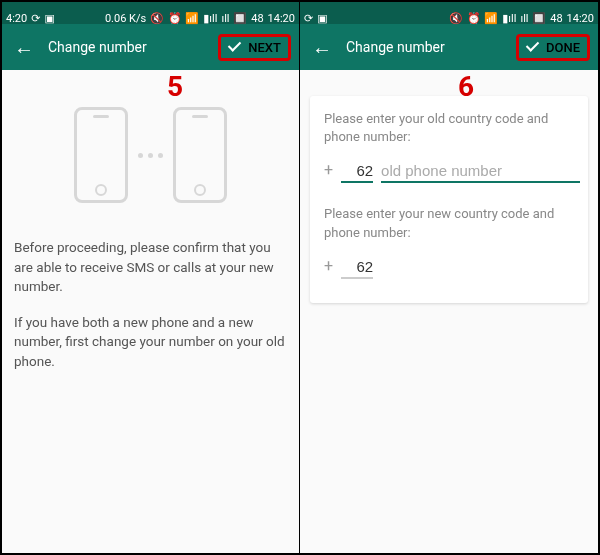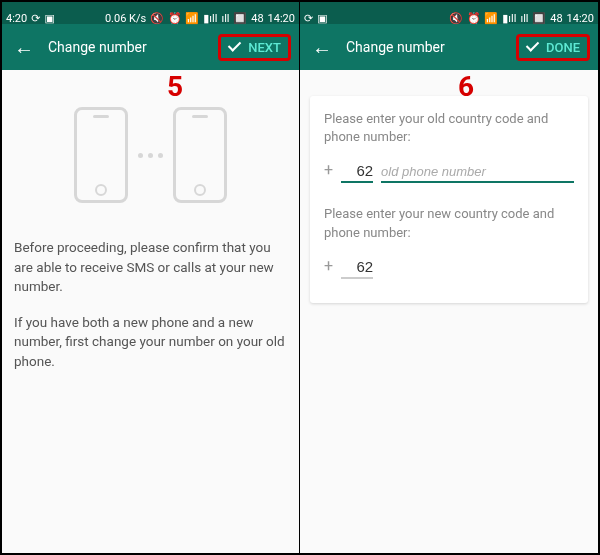--- a/index.html
+++ b/index.html
@@ -56,21 +56,21 @@
     line-height: 1;
     padding: 4px;
   }
   .action-btn {
     display: flex;
     align-items: center;
     gap: 6px;
     padding: 6px 10px;
     font-size: 13px;
     font-weight: 500;
-    color: #5eead4;
+    color: #000000;
   }
   .redbox {
     border: 3px solid #d60000;
     border-radius: 4px;
     padding: 3px 7px;
   }
   .check {
     width: 14px; height: 14px;
     display: inline-block;
     position: relative;
@@ -177,26 +177,25 @@
     padding: 2px 0;
     background: transparent;
     outline: none;
     color: #333;
   }
   .cc.grey { border-bottom-color: #ccc; }
   .phonefield {
     flex: 1;
     border: none;
     border-bottom: 2px solid #0e7564;
-    font-size: 13px;
+    font-size: 15px;
     padding: 2px 0;
     background: transparent;
     outline: none;
     color: #333;
-    font-style: italic;
   }
   .phonefield.grey { border-bottom-color: #ccc; }
   .phonefield::placeholder { color: #aaa; }
 </style>
 </head>
 <body>
 
 <div class="frame">
 
   <div class="panel left">

